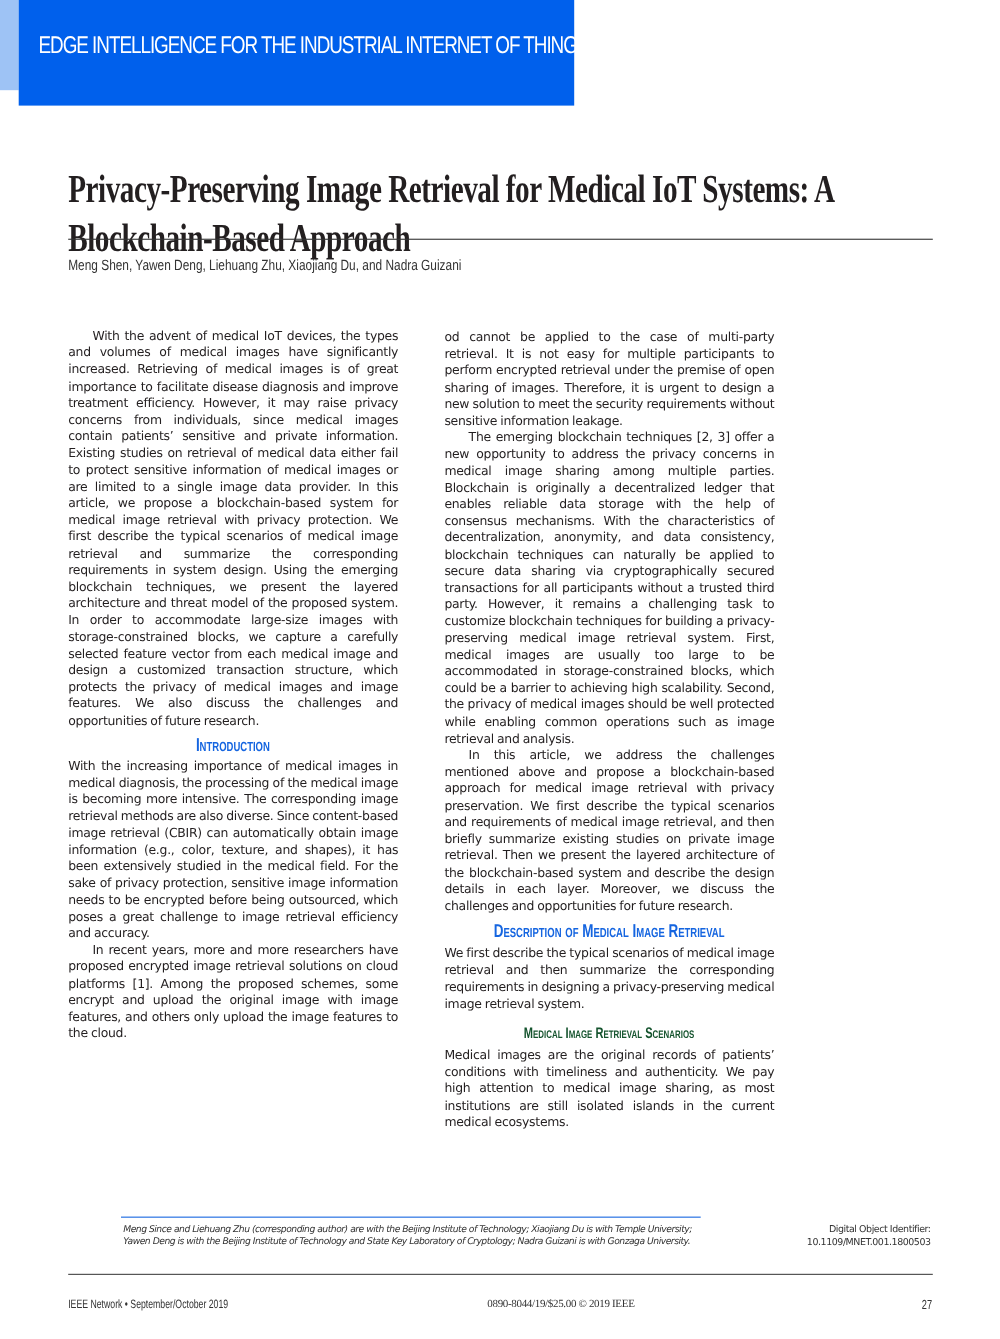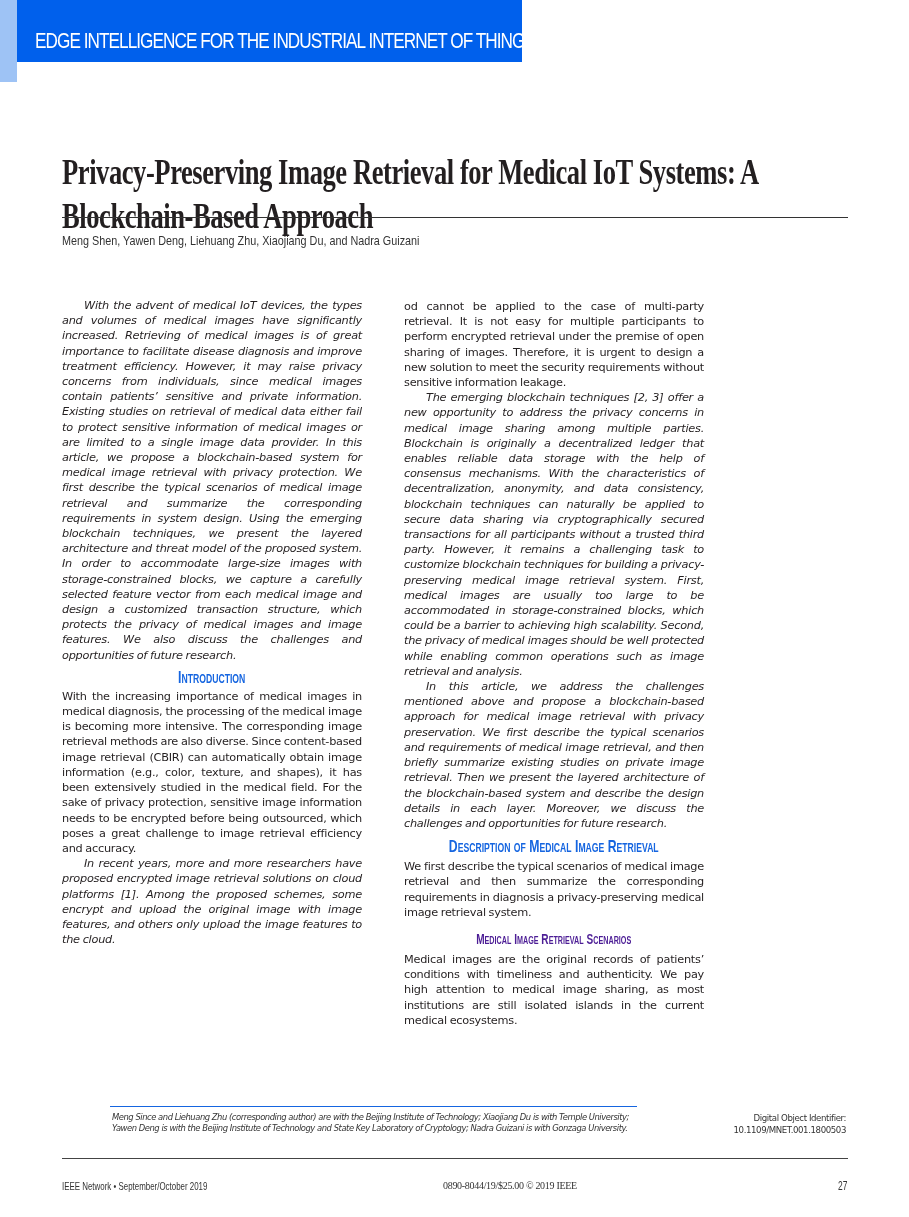--- a/index.html
+++ b/index.html
@@ -1,34 +1,34 @@
 <!DOCTYPE html>
 <html><head>
 <meta charset="utf-8">
 <style>
   html, body { margin: 0; padding: 0; background: #ffffff; }
   body { width: 909px; height: 1217px; position: relative; overflow: hidden; font-family: "DejaVu Sans", sans-serif; color: #231f20; }
 
   .banner-accent { position: absolute; left: 0; top: 0; width: 17px; height: 82px; background: #9ec3f5; }
-  .banner { position: absolute; left: 17px; top: 0; width: 505px; height: 62px; background: #0060ec; }
+  .banner { position: absolute; left: 17px; top: 0; width: 505px; height: 96px; background: #0060ec; }
   .banner-text { position: absolute; left: 18px; top: 28px; color: #ffffff; font-family: "Liberation Sans", sans-serif; font-size: 22px; letter-spacing: -1.2px; transform: scaleX(0.78); transform-origin: left top; white-space: nowrap; }
 
   .title { position: absolute; left: 62px; top: 126px; width: 1000px; font-family: "Liberation Serif", serif; font-size: 36px; line-height: 44px; color: #231f20; transform: scaleX(0.738); transform-origin: left top; letter-spacing: -0.6px; }
   .title-rule { position: absolute; left: 62px; top: 217px; width: 786px; height: 1px; background: #333; }
   .authors { position: absolute; left: 62px; top: 233px; font-family: "Liberation Sans", sans-serif; font-size: 13.5px; color: #333; transform: scaleX(0.8); transform-origin: left top; white-space: nowrap; }
 
   .col { position: absolute; width: 300px; font-family: "DejaVu Sans", sans-serif; font-size: 11.3px; line-height: 15.2px; color: #231f20; }
   .col p { margin: 0; text-align: justify; hyphens: none; letter-spacing: -0.25px; word-spacing: -0.5px; }
-  .col p.ind { text-indent: 22px; font-style: italic; }
+  .col p.ind { text-indent: 22px; }
   .col-left { left: 62px; top: 298px; }
   .col-right { left: 388px; top: 299px; margin-left: 16px; }
 
   .sec-head { text-align: center; color: #1565e0; font-family: "Liberation Sans", sans-serif; font-size: 17px; line-height: 20px; margin: 0; }
   .sec-head span { display: inline-block; transform: scaleX(0.72); white-space: nowrap; font-variant: small-caps; }
-  .sub-head { text-align: center; color: #4c1d95; font-family: "Liberation Sans", sans-serif; font-size: 14px; line-height: 18px; margin: 10px 0 4px; }
+  .sub-head { text-align: center; color: #14532d; font-family: "Liberation Sans", sans-serif; font-size: 14px; line-height: 18px; margin: 10px 0 4px; }
   .sub-head span { display: inline-block; transform: scaleX(0.72); white-space: nowrap; font-variant: small-caps; }
 
   .abstract-head { margin: 0 0 6px; }
   .intro-head { margin: 5px 0 1px; text-decoration: underline; }
   .desc-head { margin: 6px 0 2px; }
 
   .footnote-rule { position: absolute; left: 110px; top: 1106px; width: 527px; height: 1px; background: #1565e0; }
   .footnote { position: absolute; left: 112px; top: 1112px; width: 580px; font-family: "DejaVu Sans", sans-serif; font-style: italic; font-size: 8.4px; line-height: 11px; color: #333; letter-spacing: -0.45px; }
   .doi { position: absolute; right: 63px; top: 1112px; text-align: right; font-family: "DejaVu Sans", sans-serif; font-size: 8.6px; line-height: 12px; color: #333; letter-spacing: -0.4px; margin-left: 11px; }
 
@@ -54,21 +54,21 @@
   <h2 class="sec-head intro-head"><span>Introduction</span></h2>
   <p>With the increasing importance of medical images in medical diagnosis, the processing of the medical image is becoming more intensive. The corresponding image retrieval methods are also diverse. Since content-based image retrieval (CBIR) can automatically obtain image information (e.g., color, texture, and shapes), it has been extensively studied in the medical field. For the sake of privacy protection, sensitive image information needs to be encrypted before being outsourced, which poses a great challenge to image retrieval efficiency and accuracy.</p>
   <p class="ind">In recent years, more and more researchers have proposed encrypted image retrieval solutions on cloud platforms [1]. Among the proposed schemes, some encrypt and upload the original image with image features, and others only upload the image features to the cloud.</p>
 </div>
 
 <div class="col col-right">
   <p>od cannot be applied to the case of multi-party retrieval. It is not easy for multiple participants to perform encrypted retrieval under the premise of open sharing of images. Therefore, it is urgent to design a new solution to meet the security requirements without sensitive information leakage.</p>
   <p class="ind">The emerging blockchain techniques [2, 3] offer a new opportunity to address the privacy concerns in medical image sharing among multiple parties. Blockchain is originally a decentralized ledger that enables reliable data storage with the help of consensus mechanisms. With the characteristics of decentralization, anonymity, and data consistency, blockchain techniques can naturally be applied to secure data sharing via cryptographically secured transactions for all participants without a trusted third party. However, it remains a challenging task to customize blockchain techniques for building a privacy-preserving medical image retrieval system. First, medical images are usually too large to be accommodated in storage-constrained blocks, which could be a barrier to achieving high scalability. Second, the privacy of medical images should be well protected while enabling common operations such as image retrieval and analysis.</p>
   <p class="ind">In this article, we address the challenges mentioned above and propose a blockchain-based approach for medical image retrieval with privacy preservation. We first describe the typical scenarios and requirements of medical image retrieval, and then briefly summarize existing studies on private image retrieval. Then we present the layered architecture of the blockchain-based system and describe the design details in each layer. Moreover, we discuss the challenges and opportunities for future research.</p>
   <h2 class="sec-head desc-head"><span>Description of Medical Image Retrieval</span></h2>
-  <p>We first describe the typical scenarios of medical image retrieval and then summarize the corresponding requirements in diagnosis a privacy-preserving medical image retrieval system.</p>
+  <p>We first describe the typical scenarios of medical image retrieval and then summarize the corresponding requirements in designing a privacy-preserving medical image retrieval system.</p>
   <h3 class="sub-head"><span>Medical Image Retrieval Scenarios</span></h3>
   <p>Medical images are the original records of patients’ conditions with timeliness and authenticity. We pay high attention to medical image sharing, as most institutions are still isolated islands in the current medical ecosystems.</p>
 </div>
 
 <div class="footnote-rule"></div>
 <div class="footnote">
   <div>Meng Since and Liehuang Zhu (corresponding author) are with the Beijing Institute of Technology; Xiaojiang Du is with Temple University;</div>
   <div>Yawen Deng is with the Beijing Institute of Technology and State Key Laboratory of Cryptology; Nadra Guizani is with Gonzaga University.</div>
 </div>
 <div class="doi">

